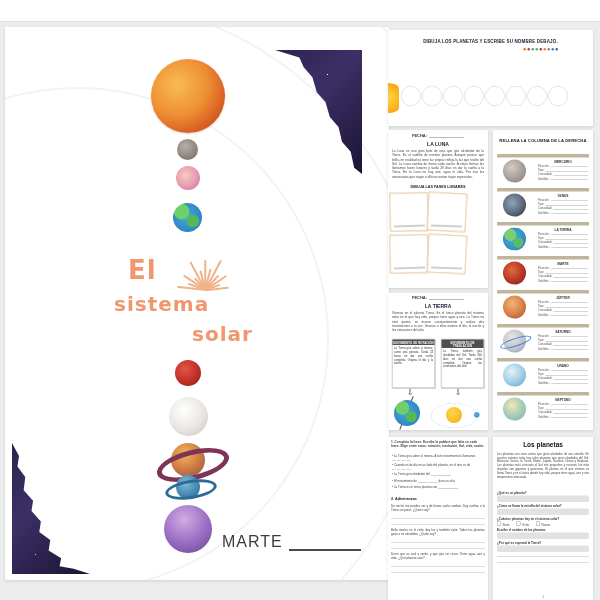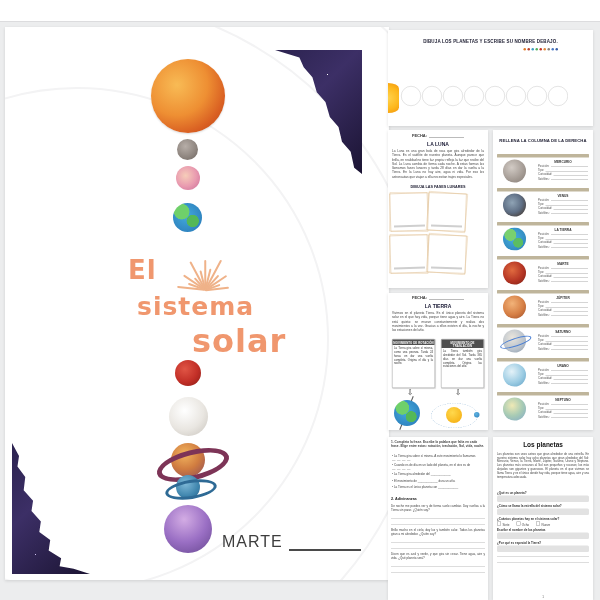--- a/index.html
+++ b/index.html
@@ -40,22 +40,22 @@
       background:radial-gradient(circle at 40% 32%,#f2b45e,#d07c40 50%,#8c4a57);}
   .ring{position:absolute;border-radius:50%;background:transparent;}
   .saturn-ring{left:151px;top:423px;width:64px;height:20px;border:5px solid #7d3457;transform:rotate(-14deg);}
   .p-uranus{left:171px;top:448px;width:24px;height:24px;
       background:radial-gradient(circle at 40% 35%,#7fb9d8,#3f85ad 60%,#27628a);}
   .uranus-ring{left:160px;top:453px;width:46px;height:13px;border:3px solid #2e6a95;transform:rotate(-9deg);}
   .p-neptune{left:159px;top:478px;width:48px;height:48px;
       background:radial-gradient(circle at 42% 30%,#d3ace4,#9a6fc4 52%,#66468f);}
   .cover-title{position:absolute;font-family:"DejaVu Sans",sans-serif;font-weight:bold;color:#f0976e;letter-spacing:1px;}
   .ct1{left:123px;top:228px;font-size:26px;}
-  .ct2{left:132px;top:265px;font-size:25px;}
-  .ct3{left:187px;top:295px;font-size:32px;}
+  .ct2{left:109px;top:265px;font-size:20px;}
+  .ct3{left:187px;top:295px;font-size:20px;}
   .rays{position:absolute;left:200px;top:263px;width:0;height:0;}
   .ray{position:absolute;bottom:0;left:50%;width:1.5px;background:#efb289;transform-origin:50% 100%;border-radius:1px;}
   .nombre{position:absolute;left:217px;top:506px;font-size:16px;color:#3d3d3d;letter-spacing:1px;display:flex;align-items:flex-end;gap:6px;}
   .nombre .line{display:inline-block;width:72px;border-bottom:2px solid #4a4a4a;height:14px;}
   
   .inner{position:absolute;left:0;top:0;width:200%;height:200%;transform:scale(.5);transform-origin:0 0;}
   .pg-draw{left:388px;top:30px;width:205px;height:96px;}
   .pg-moon{left:388px;top:130px;width:100px;height:158px;}
   .pg-earth{left:388px;top:293px;width:100px;height:137px;}
   .pg-ex{left:388px;top:437px;width:100px;height:163px;overflow:hidden;}

